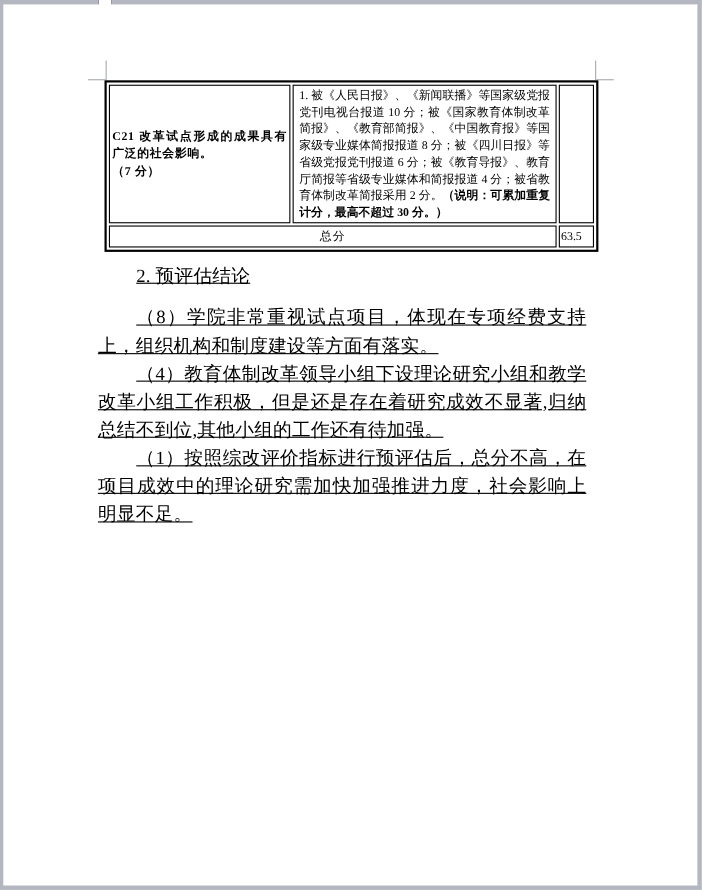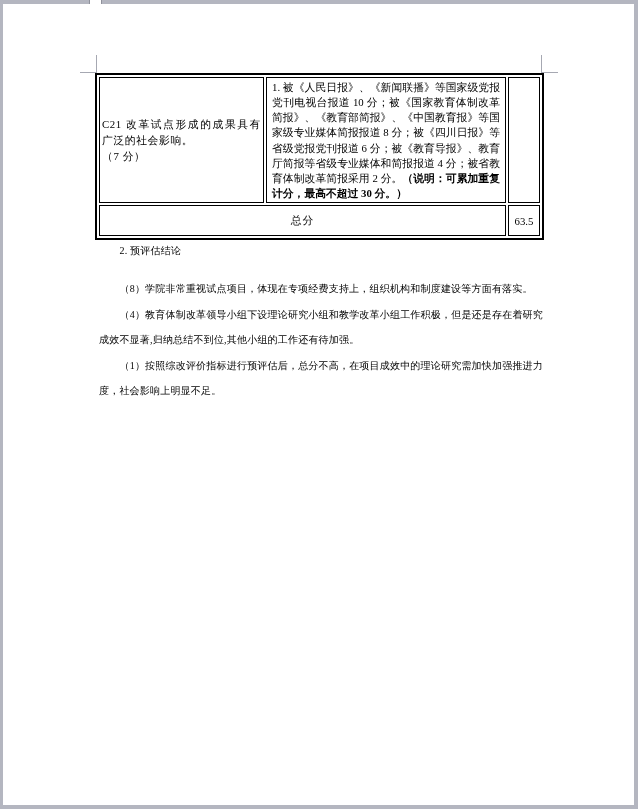--- a/index.html
+++ b/index.html
@@ -47,51 +47,52 @@
     border: 1px solid #000;
     box-sizing: border-box;
     overflow: hidden;
     word-break: break-all;
     font-size: 10.8px;
   }
   td.c1 { width: 165px; }
   td.c2 { width: 240px; margin-left: 48px; }
   td.c3 { width: 32px; }
   tr.row1 td { height: 119px; }
-  tr.rowTotal td { height: 31px; }
+  tr.rowTotal td { height: 20px; }
   td.criterion-cell {
     vertical-align: middle;
     padding: 1px 2px 1px 2px;
     line-height: 16.2px;
     letter-spacing: 0.6px;
     text-align: justify;
+    font-weight: bold;
   }
   td.detail-cell {
     vertical-align: top;
     padding: 2px 5px 1px 5px;
     line-height: 15.15px;
     text-align: justify;
   }
   td.total-label-cell {
     text-align: center;
     vertical-align: middle;
     letter-spacing: 1px;
   }
   td.score-value-cell {
-    text-align: center;
     vertical-align: middle;
     font-size: 11.5px;
   }
   .body-text {
     position: absolute;
-    left: 96px;
+    left: 86px;
     width: 444px;
-    font-size: 10px;
+    font-size: 17px;
     letter-spacing: 0.2px;
     line-height: 25.5px;
+    text-decoration: underline;
   }
   .heading-block { top: 234px; }
   .paragraphs-block { top: 272px; }
   .heading-block .h { text-indent: 2.05em; }
   .paragraphs-block p {
     margin: 0;
     text-indent: 2.05em;
     text-align: justify;
     word-break: break-all;
   }

